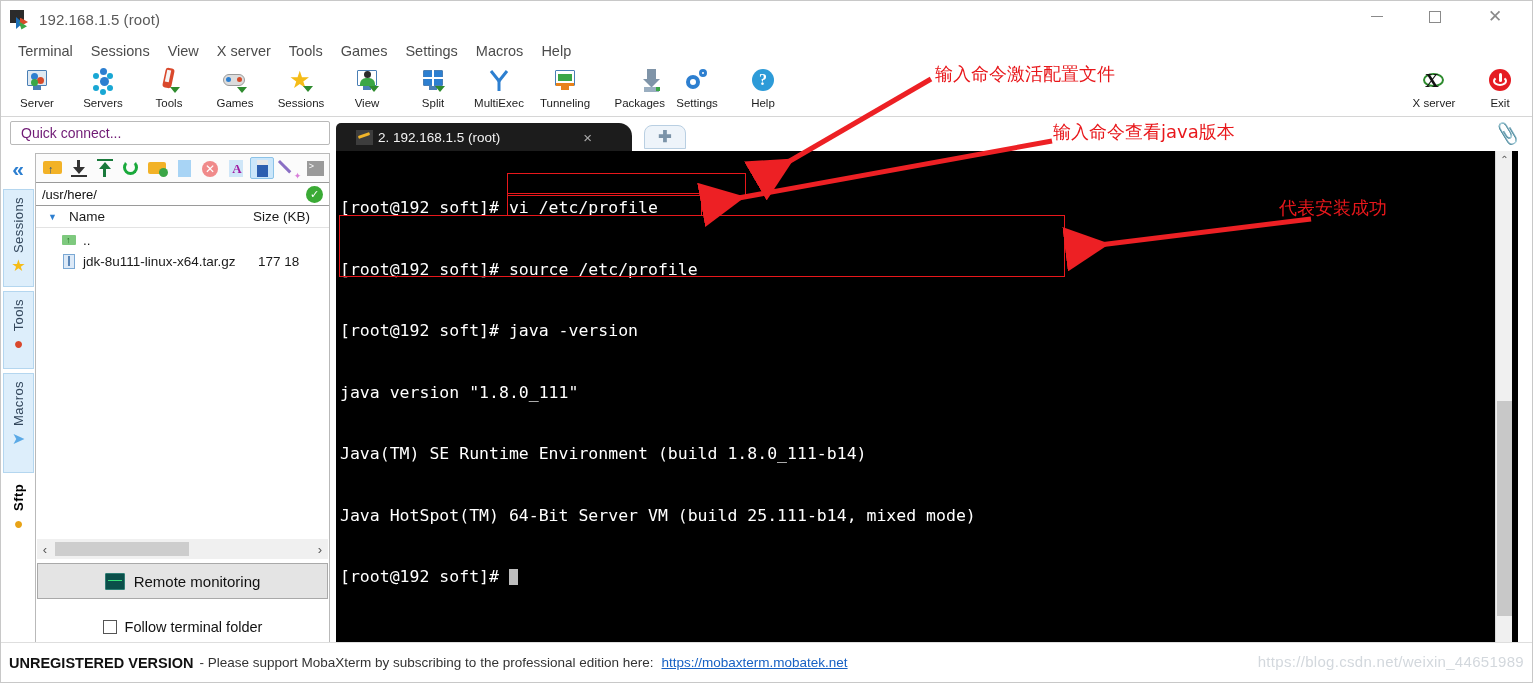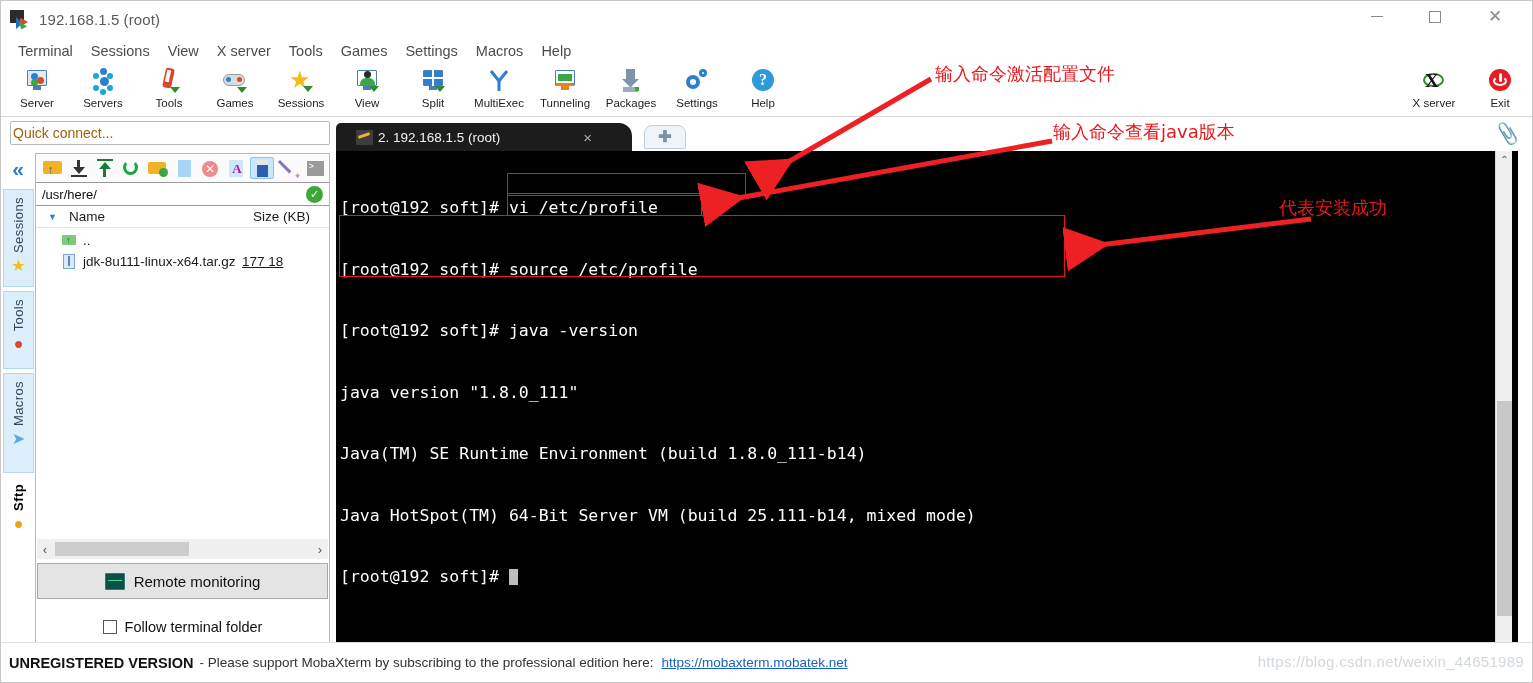--- a/index.html
+++ b/index.html
@@ -80,22 +80,22 @@
   .dot-g { position:absolute; width:7px;height:7px;border-radius:50%;background:#3aa646;}
   .dot-c { position:absolute; width:6px;height:6px;border-radius:50%;background:#19a7d4;}
   .grnarrow { position:absolute; right:0; bottom:0; width:0;height:0;
      border-left:5px solid transparent;border-right:5px solid transparent;border-top:6px solid #2e8b2e;}
   .star { position:absolute; left:1px; top:1px; color:#f5bc18; font-size:24px; line-height:21px;}
 
   
   #quickconnect {
     position: absolute; left: 9px; top: 120px; width: 320px; height: 24px;
     border: 1px solid #b9b9b9; background: #ffffff; border-radius: 2px;
-    display: flex; align-items: center; padding-left: 2px;
-    font-size: 14px; color: #a16207;
+    display: flex; align-items: center; padding-left: 10px;
+    font-size: 14px; color: #701a75;
   }
 
   
   #vtabs {
     position: absolute; left: 0; top: 152px; width: 34px; height: 350px;
     background: #ffffff;
   }
   #collapse-btn {
     position: absolute; left: 4px; top: 0px; width: 26px; height: 32px;
     color: #2d7fd0; font-size: 21px; line-height: 32px; text-align: center; font-weight: bold;
@@ -140,21 +140,21 @@
     border-bottom: 1px solid #e3e3e3;
   }
   #sort-caret { color: #2d7fd0; font-size: 9px; margin-left: 12px; margin-right: 12px; }
   .col-name { flex: 1; }
   .col-size { width: 76px; }
   .frow {
     position: absolute; left: 0; width: 293px; height: 21px;
     display: flex; align-items: center; font-size: 13.5px; color: #1a1a1a;
   }
   .frow .fic { width: 15px; height: 15px; margin-left: 26px; margin-right: 6px; position: relative; }
-  .frow .fsize { position: absolute; left: 206px; text-decoration: underline; }
+  .frow .fsize { position: absolute; left: 222px; }
   #hscroll {
     position: absolute; left: 1px; bottom: 96px; width: 291px; height: 20px;
     background: #f0f0f0; display: flex; align-items: center;
   }
   #hscroll .arr { width: 16px; text-align: center; color: #555; font-size: 13px; }
   #hscroll .thumb { width: 134px; height: 14px; background: #cdcdcd; margin-left: 2px; }
   #hscroll .track { flex: 1; }
   #remote-monitoring {
     position: absolute; left: 1px; bottom: 56px; width: 291px; height: 36px;
     background: #e4e4e4; border: 1px solid #a9a9a9;
@@ -391,21 +391,21 @@
     <div class="tb" style="left:530px;">
       <div class="ic">
         <span class="mon" style="background:#ffffff;"></span>
         <span class="mon-stand" style="background:#e8821a;"></span>
         <span style="position:absolute;left:6px;top:6px;width:14px;height:7px;background:#3aa646;"></span>
         <span style="position:absolute;left:4px;top:15px;width:18px;height:3px;background:#e8821a;"></span>
       </div>
       <div class="lbl">Tunneling</div>
     </div>
 
-    <div class="tb" style="left:596px;">
+    <div class="tb" style="left:596px;align-items:flex-end;">
       <div class="ic">
         <span style="position:absolute;left:8px;top:1px;width:9px;height:11px;background:#7f94a8;"></span>
         <span style="position:absolute;left:4px;top:11px;width:17px;height:0;border-left:8.5px solid transparent;border-right:8.5px solid transparent;border-top:8px solid #7f94a8;"></span>
         <span style="position:absolute;left:5px;top:19px;width:15px;height:5px;background:#9aaec0;"></span>
         <span style="position:absolute;left:17px;top:19px;width:4px;height:4px;background:#3aa646;"></span>
       </div>
       <div class="lbl">Packages</div>
     </div>
 
     <div class="tb" style="left:662px;">

